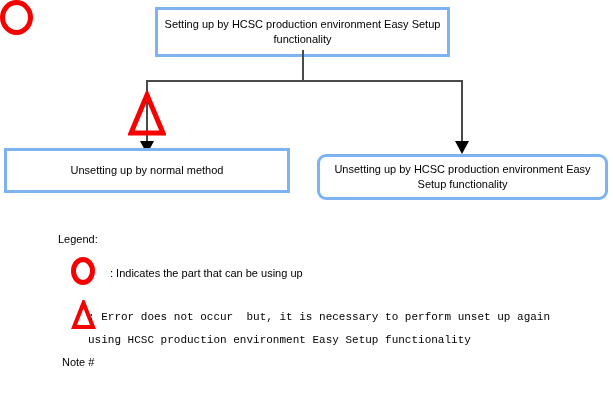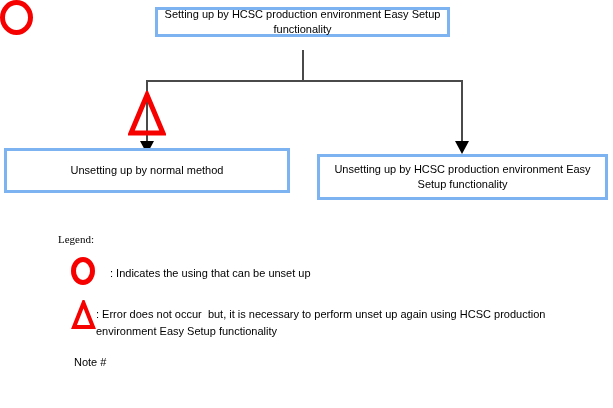--- a/index.html
+++ b/index.html
@@ -7,54 +7,54 @@
   body { font-family:"Liberation Sans", sans-serif; color:#000; }
   .canvas {
     position:relative; width:613px; height:408px; background:#fff;
     overflow:hidden; font-size:11px; line-height:15px;
   }
   .node {
     position:absolute; border:3px solid #7cb3f0; background:#fff;
     display:flex; align-items:center; justify-content:center;
     text-align:center; padding:0 6px;
   }
-  .node-top   { left:155px; top:7px;   width:295px; height:30px; }
+  .node-top   { left:155px; top:7px;   width:295px; height:50px; }
   .node-left  { left:4px;   top:148px; width:286px; height:45px; }
-  .node-right { left:317px; top:154px; width:291px; height:46px; }
+  .node-right { left:317px; top:154px; width:291px; height:46px;border-radius:9px; }
   .line { position:absolute; background:#4a4a4a; }
   .line-top-v   { left:302px; top:50px; width:2px;  height:31px; }
   .line-h       { left:146px; top:80px; width:317px; height:2px; }
   .line-left-v  { left:146px; top:80px; width:2px;  height:62px; }
   .line-right-v { left:461px; top:80px; width:2px;  height:62px; }
   .arrow-down {
     position:absolute; width:0; height:0;
     border-left:7px solid transparent; border-right:7px solid transparent;
     border-top:13px solid #000;
   }
   .arrow-left-pos  { left:140px; top:141px; }
   .arrow-right-pos { left:455px; top:141px; }
   .sym { position:absolute; }
   .sym-triangle-branch { left:128px; top:91px; }
   .sym-circle-branch {
     left:445px; top:92px; width:33px; height:35px;
     border:5px solid #f70000; border-radius:50%; background:transparent;
   }
-  .legend-title { position:absolute; left:58px; top:232px;font-family:Liberation Serif, serif; }
+  .legend-title { position:absolute; left:58px; top:232px; }
   .legend-circle {
     position:absolute; left:71px; top:257px; width:24px; height:28px;
     border:5px solid #f70000; border-radius:50%;
   }
   .legend-circle-text { position:absolute; left:110px; top:266px; white-space:pre-wrap; }
   .legend-triangle { position:absolute; left:71px; top:300px; }
   .legend-triangle-text {
-    position:absolute; left:96px; top:306px; width:492px;
-    line-height:17px; white-space:pre-wrap;
+    position:absolute; left:88px; top:306px; width:492px;
+    line-height:23px; white-space:pre-wrap;font-family:Liberation Mono, monospace;
   }
   .note { position:absolute; left:62px; top:354px; width:528px; line-height:17px; }
-  .note-title { white-space:pre-wrap;margin-left:12px; }
+  .note-title { white-space:pre-wrap; }
   .note-body  { white-space:pre-wrap; }
 </style>
 </head>
 <body>
 
 <div class="canvas">
 
   <div class="node node-top">
     <span>Setting up by HCSC production environment Easy Setup functionality</span>
   </div>
@@ -77,21 +77,21 @@
     <span>Unsetting up by normal method</span>
   </div>
 
   <div class="node node-right">
     <span>Unsetting up by HCSC production environment Easy Setup functionality</span>
   </div>
 
   <div class="legend-title">Legend:</div>
 
   <div class="legend-circle"></div>
-  <div class="legend-circle-text">: Indicates the using that can be unset up</div>
+  <div class="legend-circle-text">: Indicates the part that can be using up</div>
 
   <div class="legend-triangle">
     <svg width="25" height="30" viewBox="0 0 25 30">
       <polygon points="12.5,3 22,27 3,27" fill="none" stroke="#f70000" stroke-width="4" stroke-linejoin="miter"></polygon>
     </svg>
   </div>
   <div class="legend-triangle-text">: Error does not occur  but, it is necessary to perform unset up again using HCSC production environment Easy Setup functionality</div>
 
   <div class="note">
     <div class="note-title">Note #</div>

